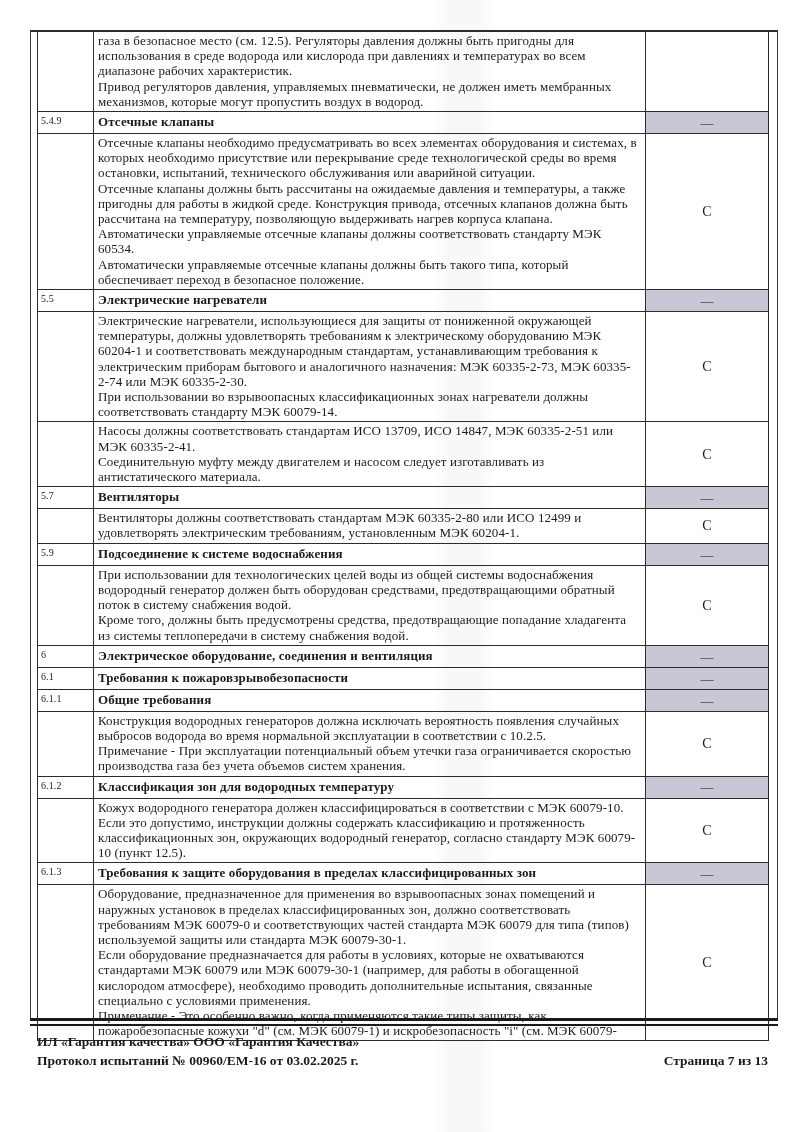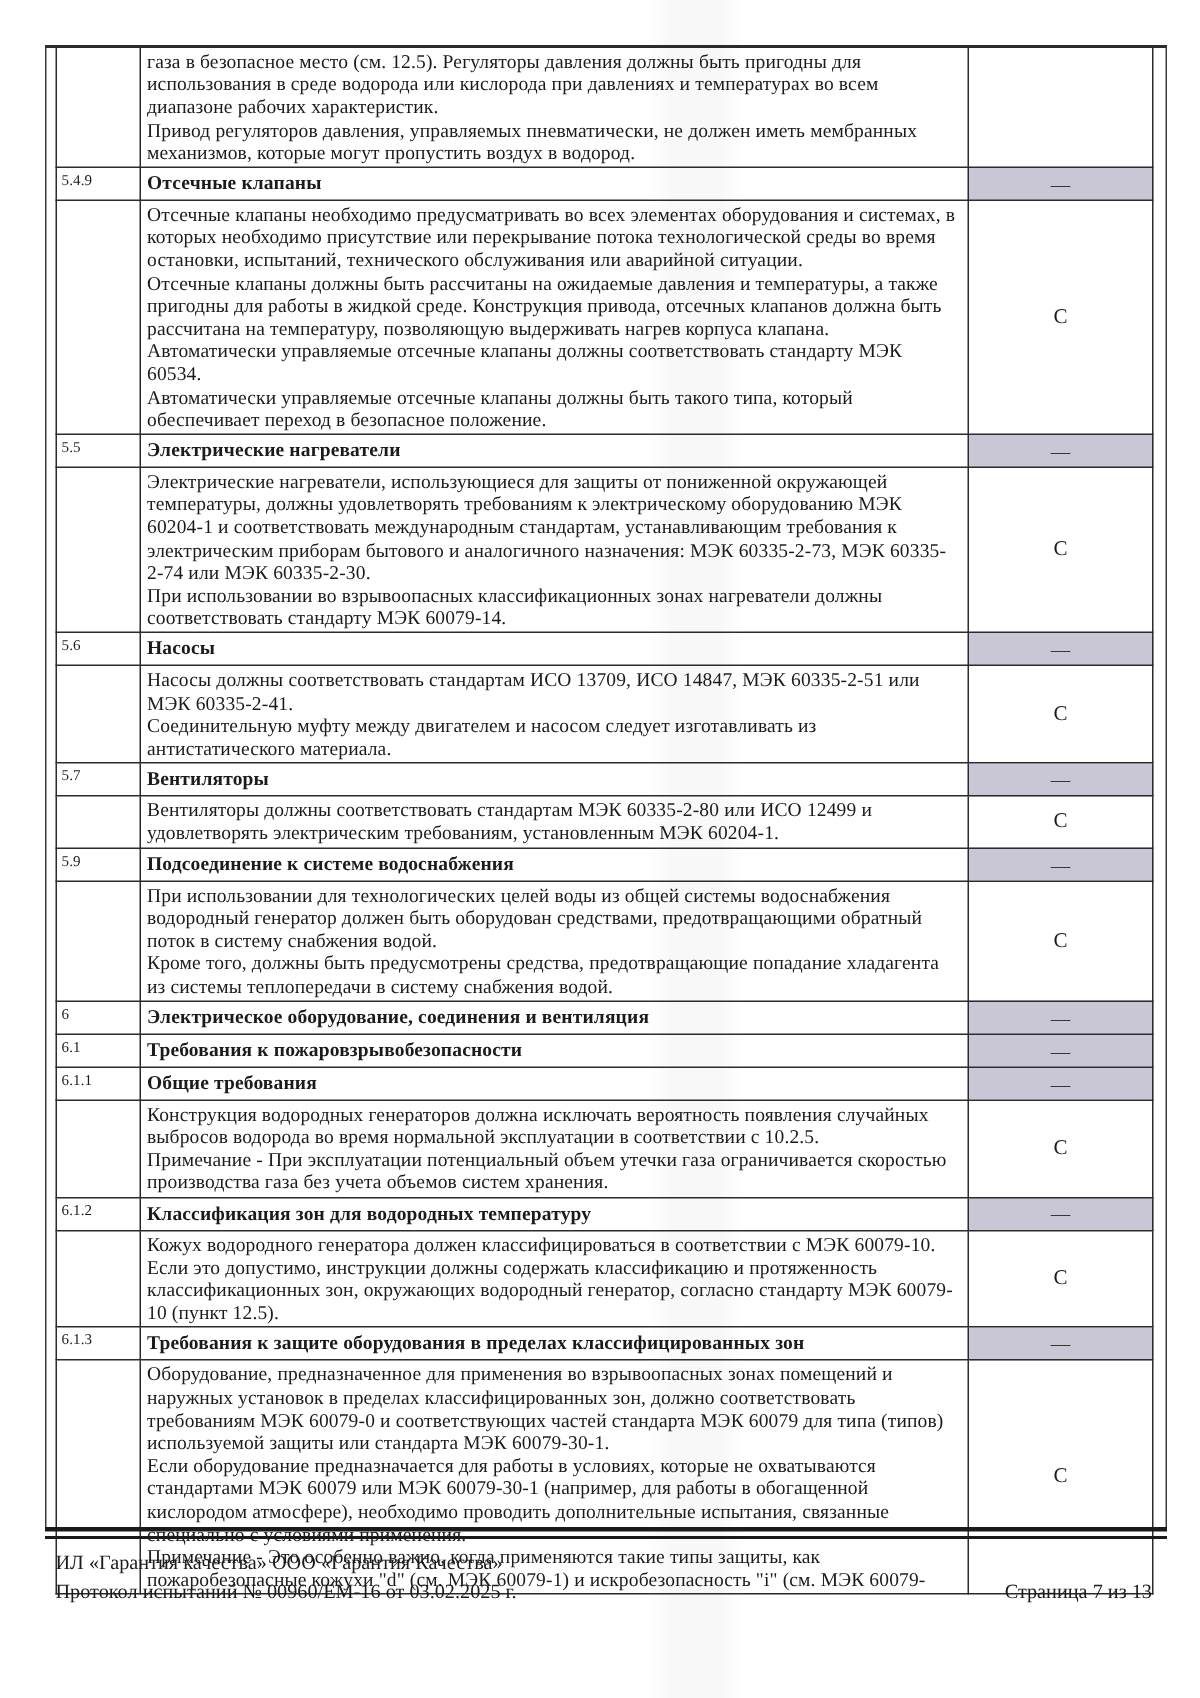--- a/index.html
+++ b/index.html
@@ -88,20 +88,21 @@
     flex: 0 0 auto;
   }
   .footer {
     flex: 0 0 auto;
     margin: 7px 32px 0 37px;
     display: flex;
     justify-content: space-between;
     align-items: flex-end;
     font-size: 13.5px;
     line-height: 18.5px;
+    font-weight: bold;
   }
   .footer-left div { white-space: nowrap; }
   .footer-right { white-space: nowrap; padding-bottom: 0px; }
   .end-spacer { flex: 0 0 auto; height: 62px; }
 </style>
 </head>
 <body>
 
 <div class="sheet">
   <div class="frame">
@@ -121,44 +122,39 @@
             <td class="col-status"></td>
           </tr>
           <tr class="heading-row">
             <td class="col-num">5.4.9</td>
             <td class="col-content heading">Отсечные клапаны</td>
             <td class="col-status shaded">—</td>
           </tr>
           <tr>
             <td class="col-num"></td>
             <td class="col-content">
-              <div class="para">Отсечные клапаны необходимо предусматривать во всех элементах оборудования и системах, в которых необходимо присутствие или перекрывание потока технологической среды во время остановки, испытаний, технического обслуживания или аварийной ситуации.</div>
+              <div class="para">Отсечные клапаны необходимо предусматривать во всех элементах оборудования и системах, в которых необходимо присутствие или перекрывание среде технологической среды во время остановки, испытаний, технического обслуживания или аварийной ситуации.</div>
               <div class="para">Отсечные клапаны должны быть рассчитаны на ожидаемые давления и температуры, а также пригодны для работы в жидкой среде. Конструкция привода, отсечных клапанов должна быть рассчитана на температуру, позволяющую выдерживать нагрев корпуса клапана.</div>
               <div class="para">Автоматически управляемые отсечные клапаны должны соответствовать стандарту МЭК 60534.</div>
               <div class="para">Автоматически управляемые отсечные клапаны должны быть такого типа, который обеспечивает переход в безопасное положение.</div>
             </td>
             <td class="col-status">С</td>
           </tr>
           <tr class="heading-row">
             <td class="col-num">5.5</td>
             <td class="col-content heading">Электрические нагреватели</td>
             <td class="col-status shaded">—</td>
           </tr>
           <tr>
             <td class="col-num"></td>
             <td class="col-content">
               <div class="para">Электрические нагреватели, использующиеся для защиты от пониженной окружающей температуры, должны удовлетворять требованиям к электрическому оборудованию МЭК 60204-1 и соответствовать международным стандартам, устанавливающим требования к электрическим приборам бытового и аналогичного назначения: МЭК 60335-2-73, МЭК 60335-2-74 или МЭК 60335-2-30.</div>
               <div class="para">При использовании во взрывоопасных классификационных зонах нагреватели должны соответствовать стандарту МЭК 60079-14.</div>
             </td>
             <td class="col-status">С</td>
-          </tr>
-          <tr class="heading-row">
-            <td class="col-num">5.6</td>
-            <td class="col-content heading">Насосы</td>
-            <td class="col-status shaded">—</td>
           </tr>
           <tr>
             <td class="col-num"></td>
             <td class="col-content">
               <div class="para">Насосы должны соответствовать стандартам ИСО 13709, ИСО 14847, МЭК 60335-2-51 или МЭК 60335-2-41.</div>
               <div class="para">Соединительную муфту между двигателем и насосом следует изготавливать из антистатического материала.</div>
             </td>
             <td class="col-status">С</td>
           </tr>
           <tr class="heading-row">

